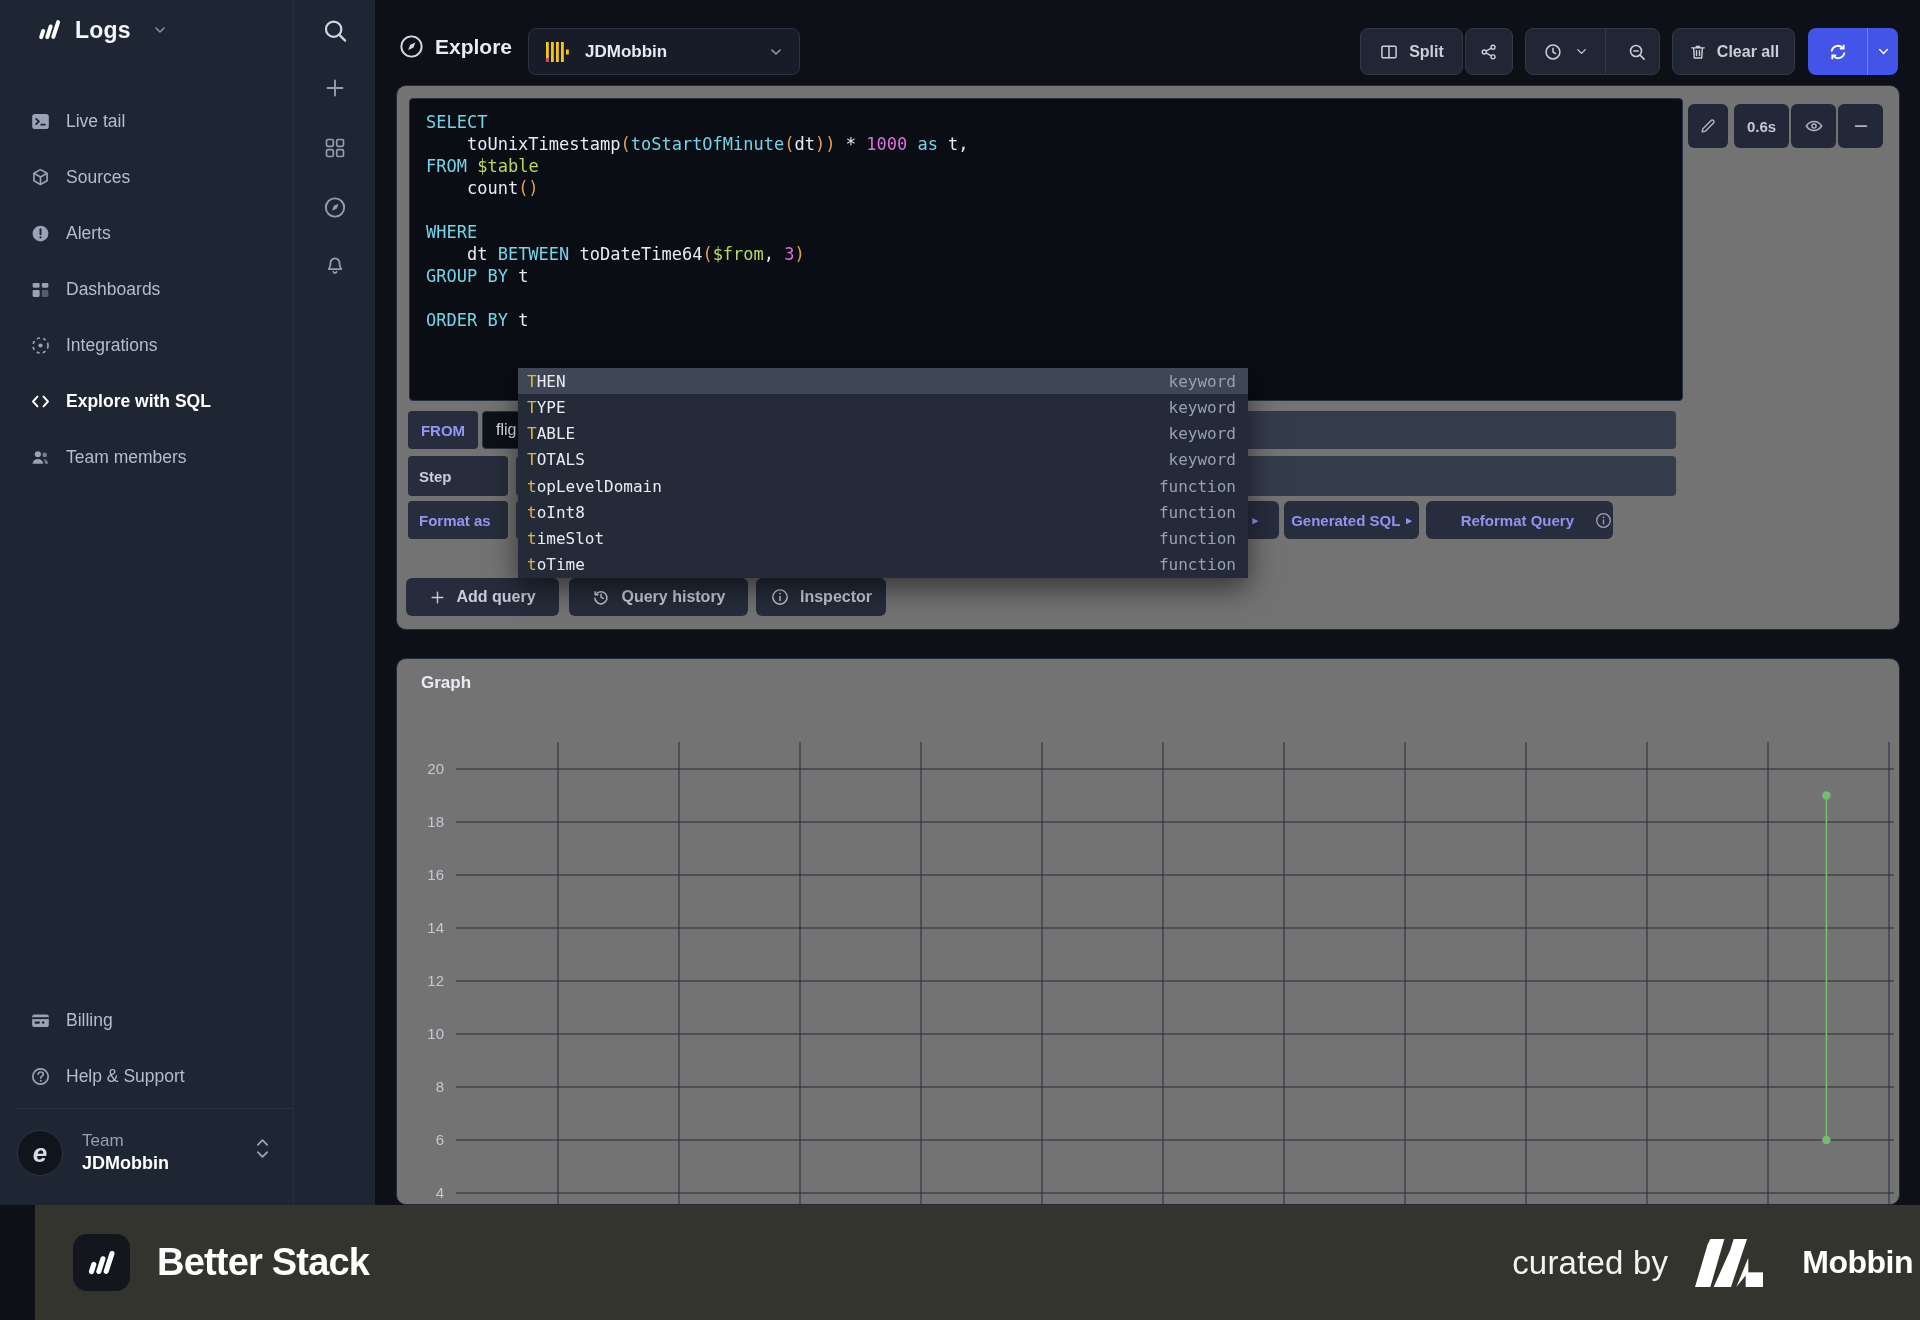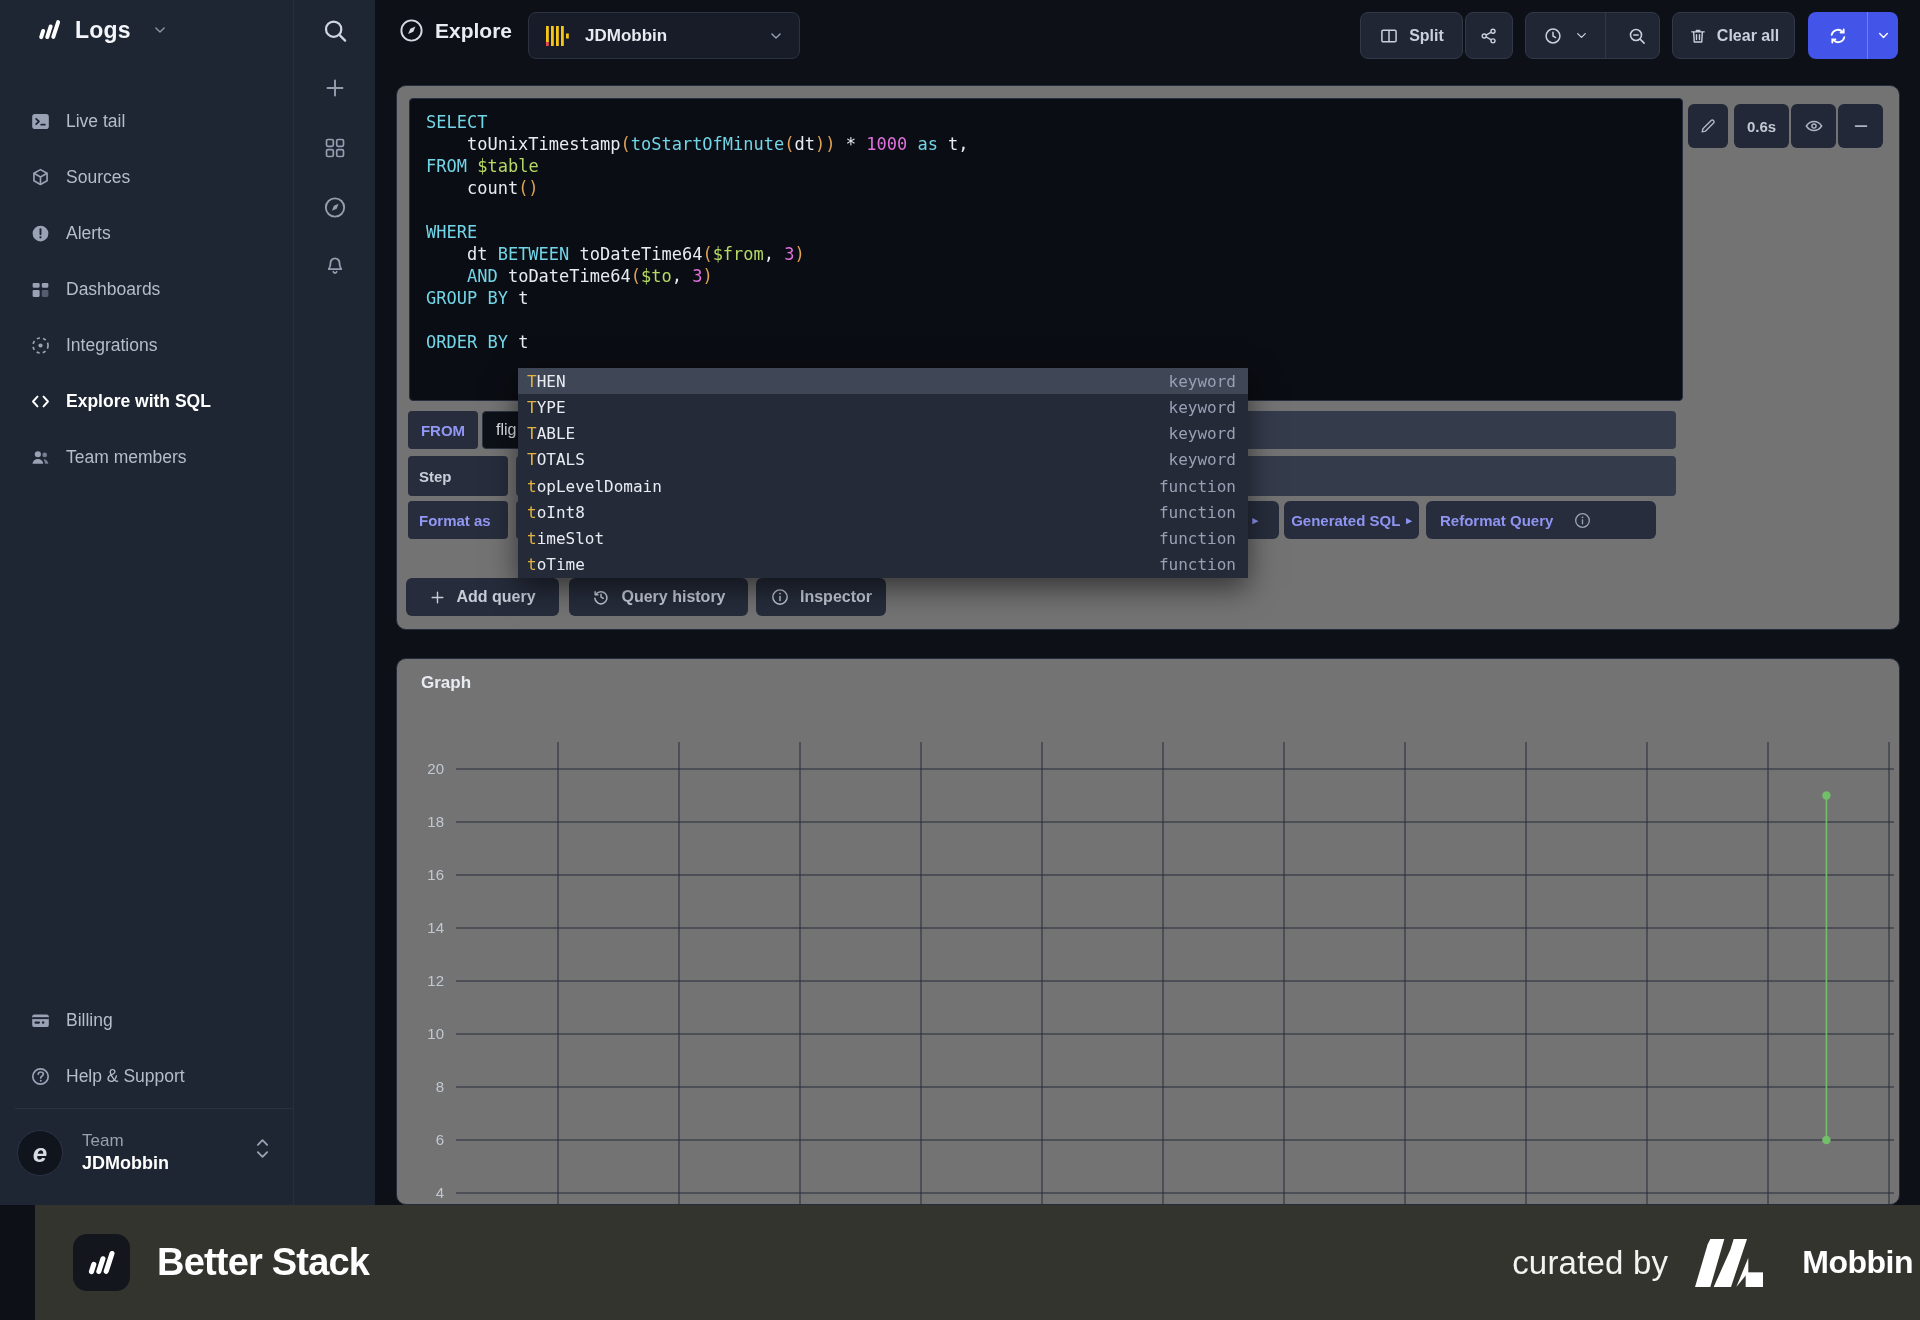--- a/index.html
+++ b/index.html
@@ -30,21 +30,21 @@
   .team-name { position:absolute; left:65px; top:25px; font-size:18px; font-weight:700; color:#fff; }
   .team-chevs { position:absolute; right:18px; top:10px; color:#9aa3b5; display:flex; flex-direction:column; gap:3px; }
   .team-chevs svg { width:13px; height:9px; }
 
   
   .icon-rail { position:absolute; left:294px; top:0; width:81px; height:1205px; }
   .rail-icon { position:absolute; left:50%; transform:translateX(-50%); color:#959eb0; cursor:pointer; }
   .rail-icon svg { display:block; }
 
   
-  .topbar { position:absolute; left:375px; top:0; width:1545px; height:71px; }
+  .topbar { position:absolute; left:375px; top:16px; width:1545px; height:71px; }
   .explore { position:absolute; left:23px; top:17px; display:flex; align-items:center; gap:10px; color:#e9ecf1; }
   .explore .eicon { width:27px; height:27px; color:#d3d8e2; }
   .explore .etitle { font-size:21px; font-weight:600; }
   .chip { display:flex; align-items:center; justify-content:center; gap:10px;
     background:#20263367; background:#202633; border:1px solid #313949; border-radius:8px;
     color:#c9cfdb; font-size:16px; font-weight:600; cursor:pointer; }
   .ds-chip { position:absolute; left:153px; top:12px; width:272px; height:47px; justify-content:flex-start;
     padding:0 16px; background:#171c28; border:1px solid #2b3241; }
   .ds-chip .ds-name { color:#e7eaf0; font-size:17px; font-weight:600; flex:1; margin-left:4px; }
   .ds-chip .chev { width:14px; height:14px; color:#97a0b2; }
@@ -356,21 +356,20 @@
   <div class="panel query-panel">
     <div class="editor">
       <div id="sql-code">
           <div class="code-line"><span class="tok-kw">SELECT</span></div>
           <div class="code-line"><span class="tok-pl">    toUnixTimestamp</span><span class="tok-pa">(</span><span class="tok-kw">toStartOfMinute</span><span class="tok-pa">(</span><span class="tok-pl">dt</span><span class="tok-pa">))</span><span class="tok-pl"> * </span><span class="tok-nu">1000</span><span class="tok-pl"> </span><span class="tok-kw">as</span><span class="tok-pl"> t,</span></div>
           <div class="code-line"><span class="tok-kw">FROM</span><span class="tok-pl"> </span><span class="tok-va">$table</span></div>
           <div class="code-line"><span class="tok-pl">    count</span><span class="tok-pa">()</span></div>
           <div class="code-line">&nbsp;</div>
           <div class="code-line"><span class="tok-kw">WHERE</span></div>
           <div class="code-line"><span class="tok-pl">    dt </span><span class="tok-kw">BETWEEN</span><span class="tok-pl"> toDateTime64</span><span class="tok-pa">(</span><span class="tok-va">$from</span><span class="tok-pl">, </span><span class="tok-nu">3</span><span class="tok-pa">)</span></div>
-          <div class="code-line"><span class="tok-pl">    </span><span class="tok-kw">AND</span><span class="tok-pl"> toDateTime64</span><span class="tok-pa">(</span><span class="tok-va">$to</span><span class="tok-pl">, </span><span class="tok-nu">3</span><span class="tok-pa">)</span></div>
           <div class="code-line"><span class="tok-kw">GROUP BY</span><span class="tok-pl"> t</span></div>
           <div class="code-line">&nbsp;</div>
           <div class="code-line"><span class="tok-kw">ORDER BY</span><span class="tok-pl"> t</span></div>
         </div>
     </div>
 
     <div class="ed-chip ed-pencil">
       <svg class="icon20" viewBox="0 0 24 24" fill="none" stroke="currentColor" stroke-width="1.7" stroke-linejoin="round">
           <path d="M5 19l.9-3.7L15.8 5.4a1.9 1.9 0 0 1 2.7 0l.2.2a1.9 1.9 0 0 1 0 2.7L8.8 18.2z"></path>
         </svg>
@@ -401,21 +400,21 @@
     <div class="qb-bar" style="left:119px; top:415px; width:160px; height:38px;"></div>
 
     <div class="qb-btn" style="left:796px; top:415px; width:86px;">
       <span>Help</span>
         <span class="tri">▸</span>
     </div>
     <div class="qb-btn" style="left:887px; top:415px; width:135px;">
       <span>Generated SQL</span>
         <span class="tri">▸</span>
     </div>
-    <div class="qb-btn" style="left:1029px; top:415px; width:230px; justify-content:flex-start; padding-left:14px;">
+    <div class="qb-btn" style="left:1029px; top:415px; width:187px; justify-content:flex-end; padding-left:14px;">
       <span>Reformat Query</span>
       <svg class="qb-info" viewBox="0 0 24 24" fill="none" stroke="currentColor" stroke-width="1.7" stroke-linecap="round">
           <circle cx="12" cy="12" r="8.6"></circle>
           <path d="M12 11.2v5"></path>
           <circle cx="12" cy="7.9" r="1.1" fill="currentColor" stroke="none"></circle>
         </svg>
     </div>
 
     <div class="act-chip" style="left:9px; width:153px;">
       <svg class="icon16" viewBox="0 0 24 24" fill="none" stroke="currentColor" stroke-width="2" stroke-linecap="round">

